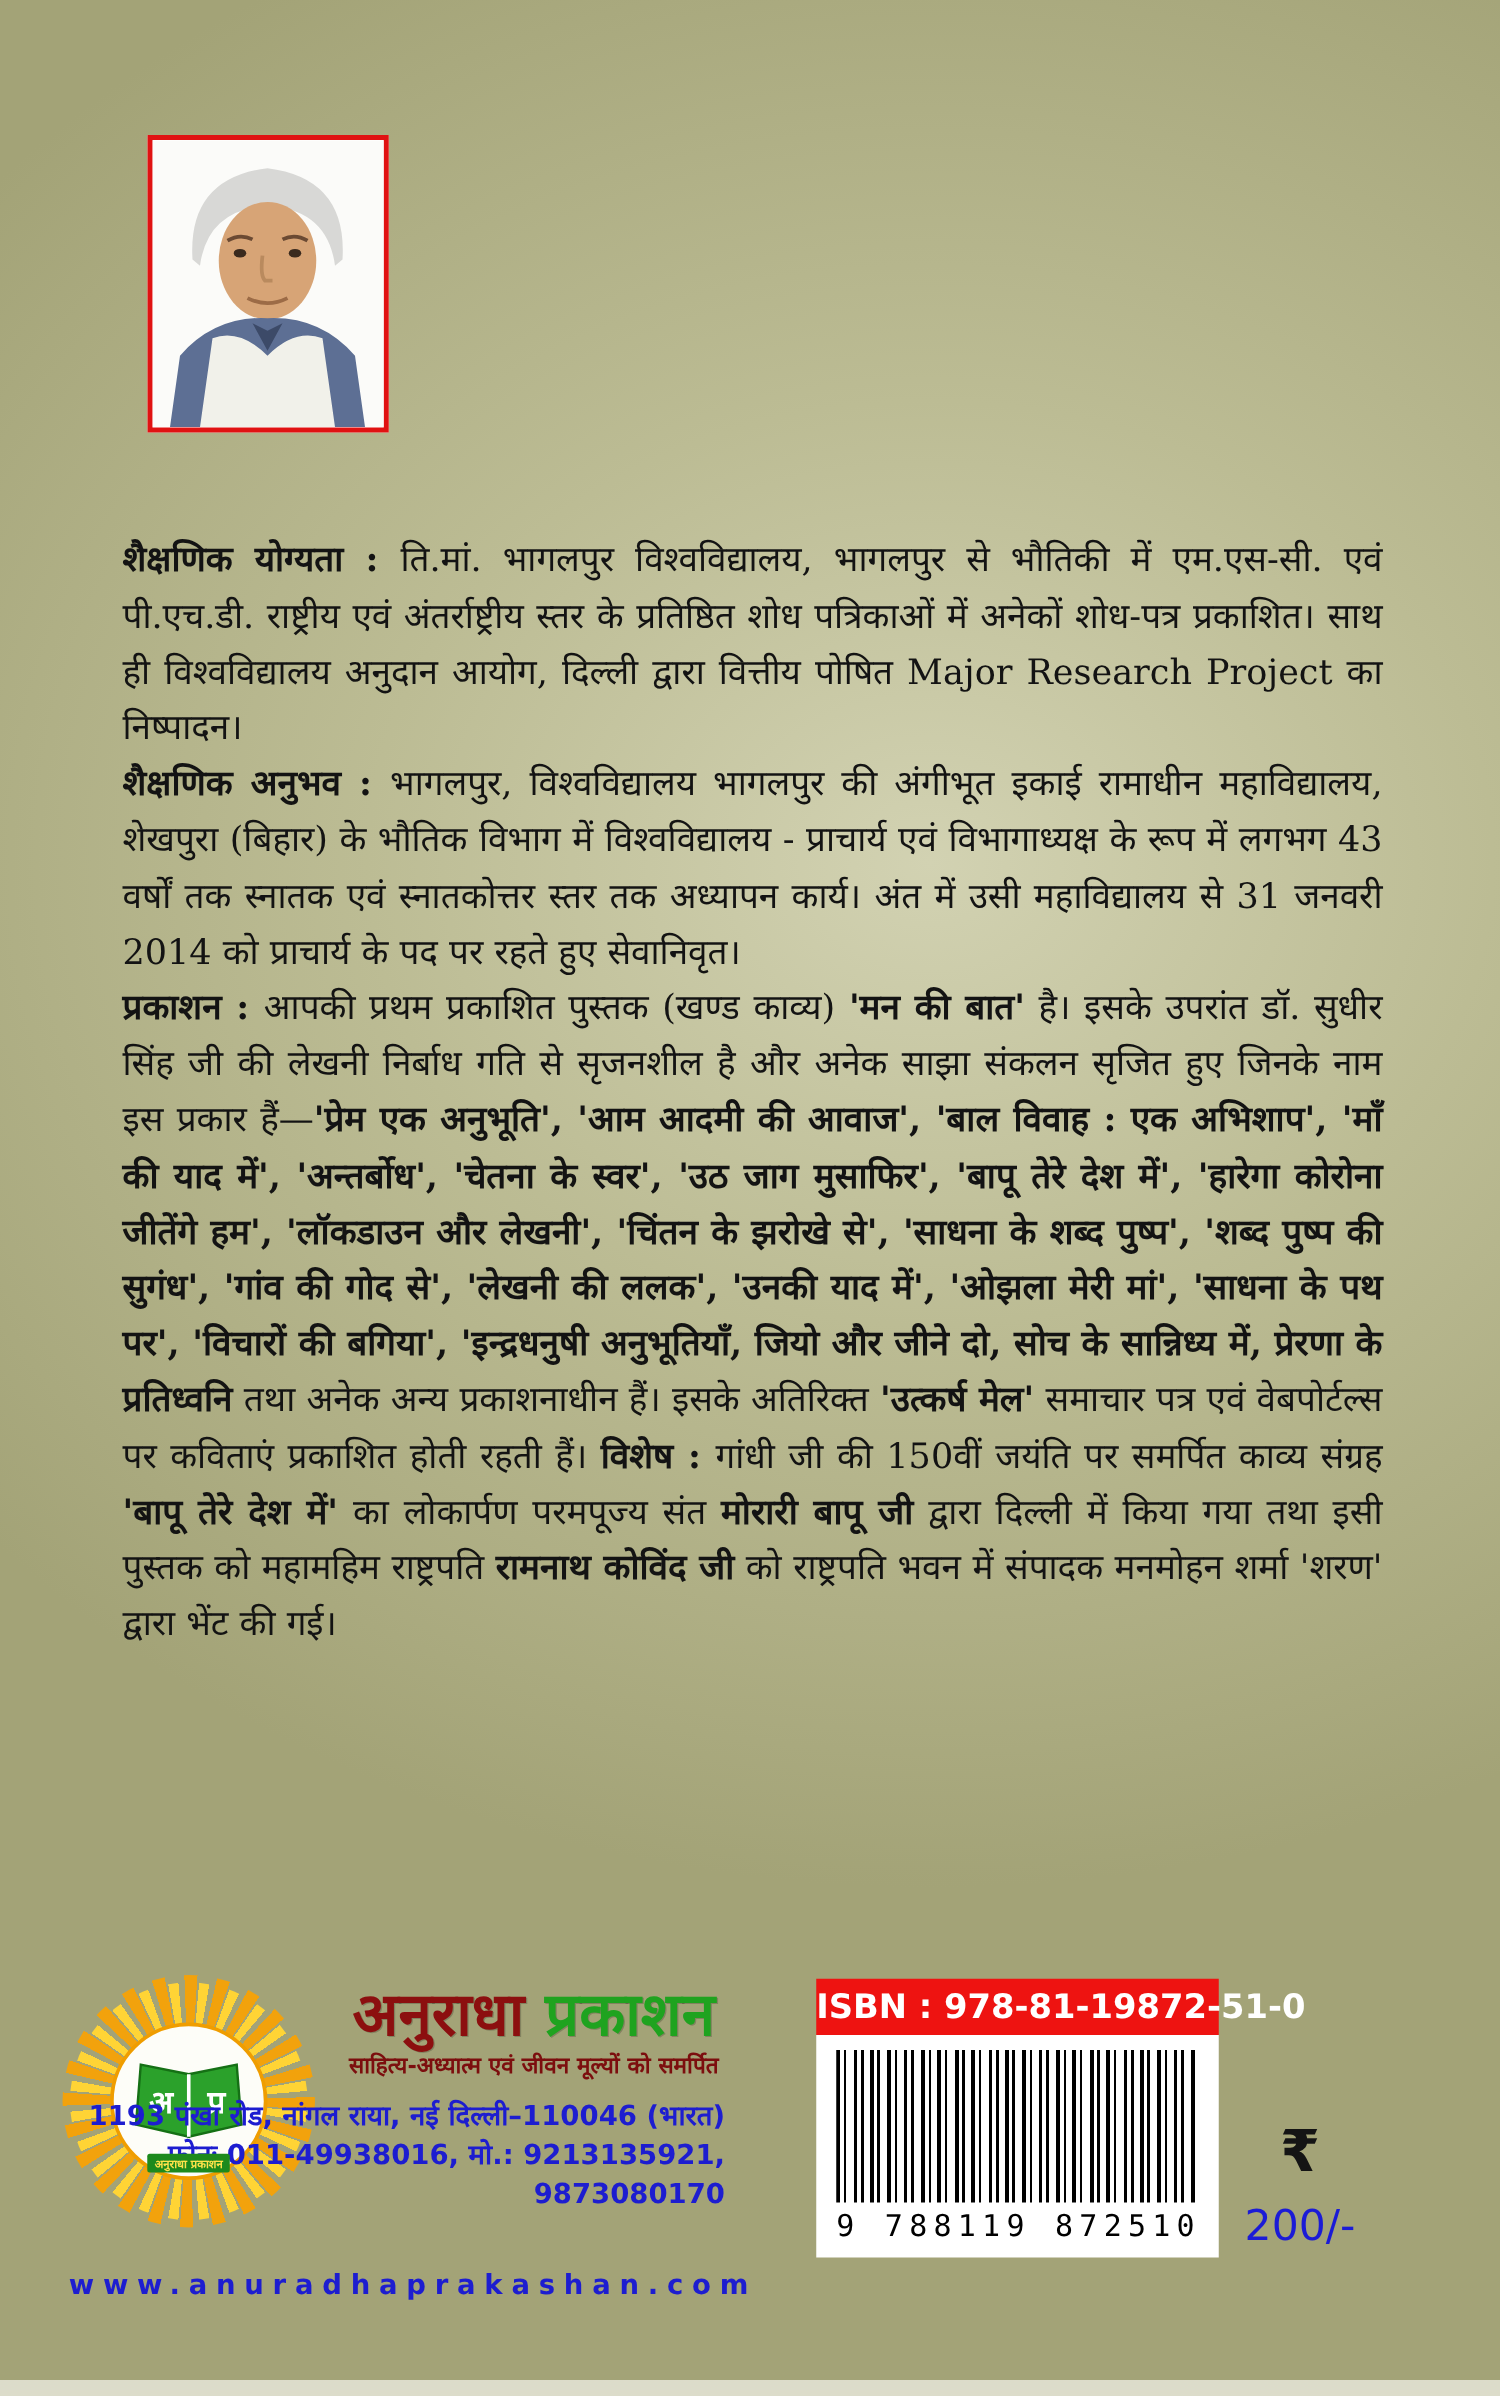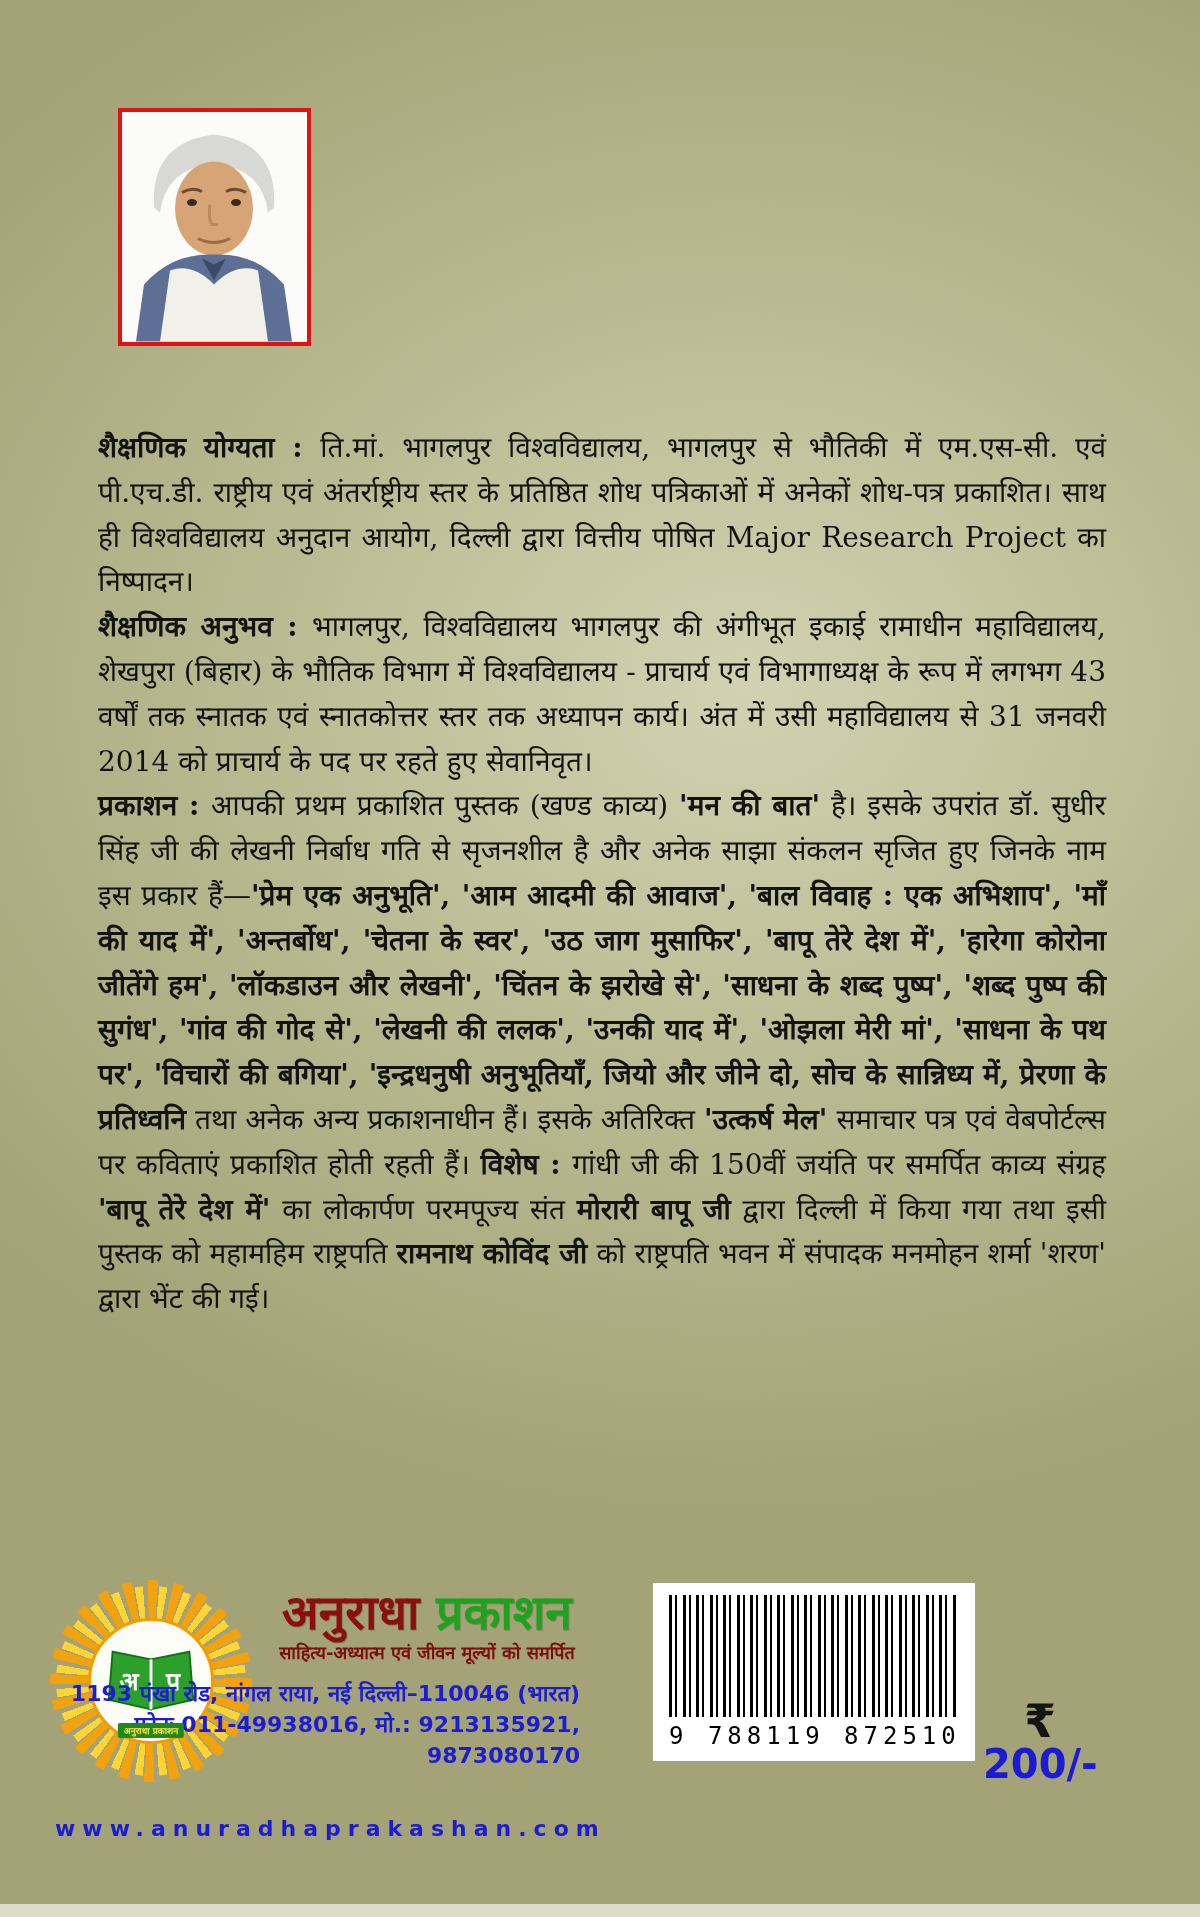--- a/index.html
+++ b/index.html
@@ -49,21 +49,21 @@
   .isbn-bar{background:#ee1311;color:#fff;font-size:27px;font-weight:bold;text-align:center;
             height:45px;line-height:45px;white-space:nowrap;}
   .barcode-box{background:#fff;height:178px;padding:12px 16px 6px;box-sizing:border-box;}
   .bars{height:122px;
         background:repeating-linear-gradient(90deg,#000 0 3px,#fff 3px 6px,#000 6px 8px,#fff 8px 14px,#000 14px 17px,#fff 17px 20px,#000 20px 22px,#fff 22px 27px);}
   .bc-digits{font-size:24px;color:#000;text-align:right;letter-spacing:5px;margin-top:5px;
              font-family:"DejaVu Sans Mono","Liberation Mono",monospace;white-space:nowrap;}
   
   .price{position:absolute;left:983px;top:1698px;width:114px;text-align:center;}
   .rupee{font-size:46px;color:#141414;font-weight:bold;line-height:1;}
-  .amount{font-size:40px;color:#1b1bd6;font-weight:bold;margin-top:0;line-height:1;}
+  .amount{font-size:34px;color:#1b1bd6;font-weight:normal;margin-top:20px;line-height:1;}
   .bottom-strip{position:absolute;left:0;bottom:0;width:100%;height:13px;background:#dcdcca;}
 </style>
 </head>
 <body>
 
 <div class="page">
 
   <div class="photo">
     <svg viewBox="0 0 185 229">
       <rect x="0" y="0" width="185" height="229" fill="#fbfbf9"></rect>
@@ -110,20 +110,21 @@
     <div class="pub-tagline">साहित्य-अध्यात्म एवं जीवन मूल्यों को समर्पित</div>
   </div>
 
   <div class="contact">
     <div>1193 पंखा रोड, नांगल राया, नई दिल्ली–110046 (भारत)</div>
     <div>फोनः 011-49938016, मो.: 9213135921, 9873080170</div>
     <div class="site">www.anuradhaprakashan.com</div>
   </div>
 
   <div class="isbn">
+    <div class="isbn-bar">ISBN : 978-81-19872-51-0</div>
     <div class="barcode-box">
       <div class="bars"></div>
       <div class="bc-digits">9 788119 872510</div>
     </div>
   </div>
 
   <div class="price">
     <div class="rupee">₹</div>
     <div class="amount">200/-</div>
   </div>

